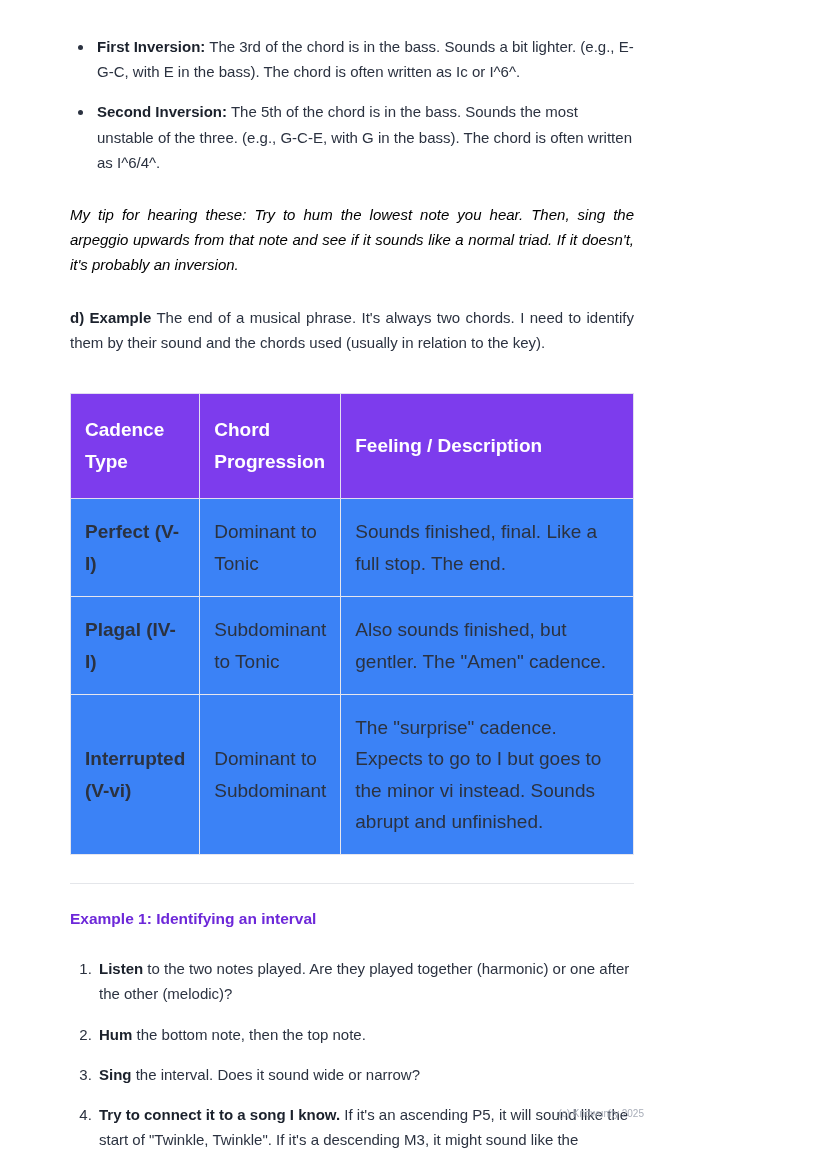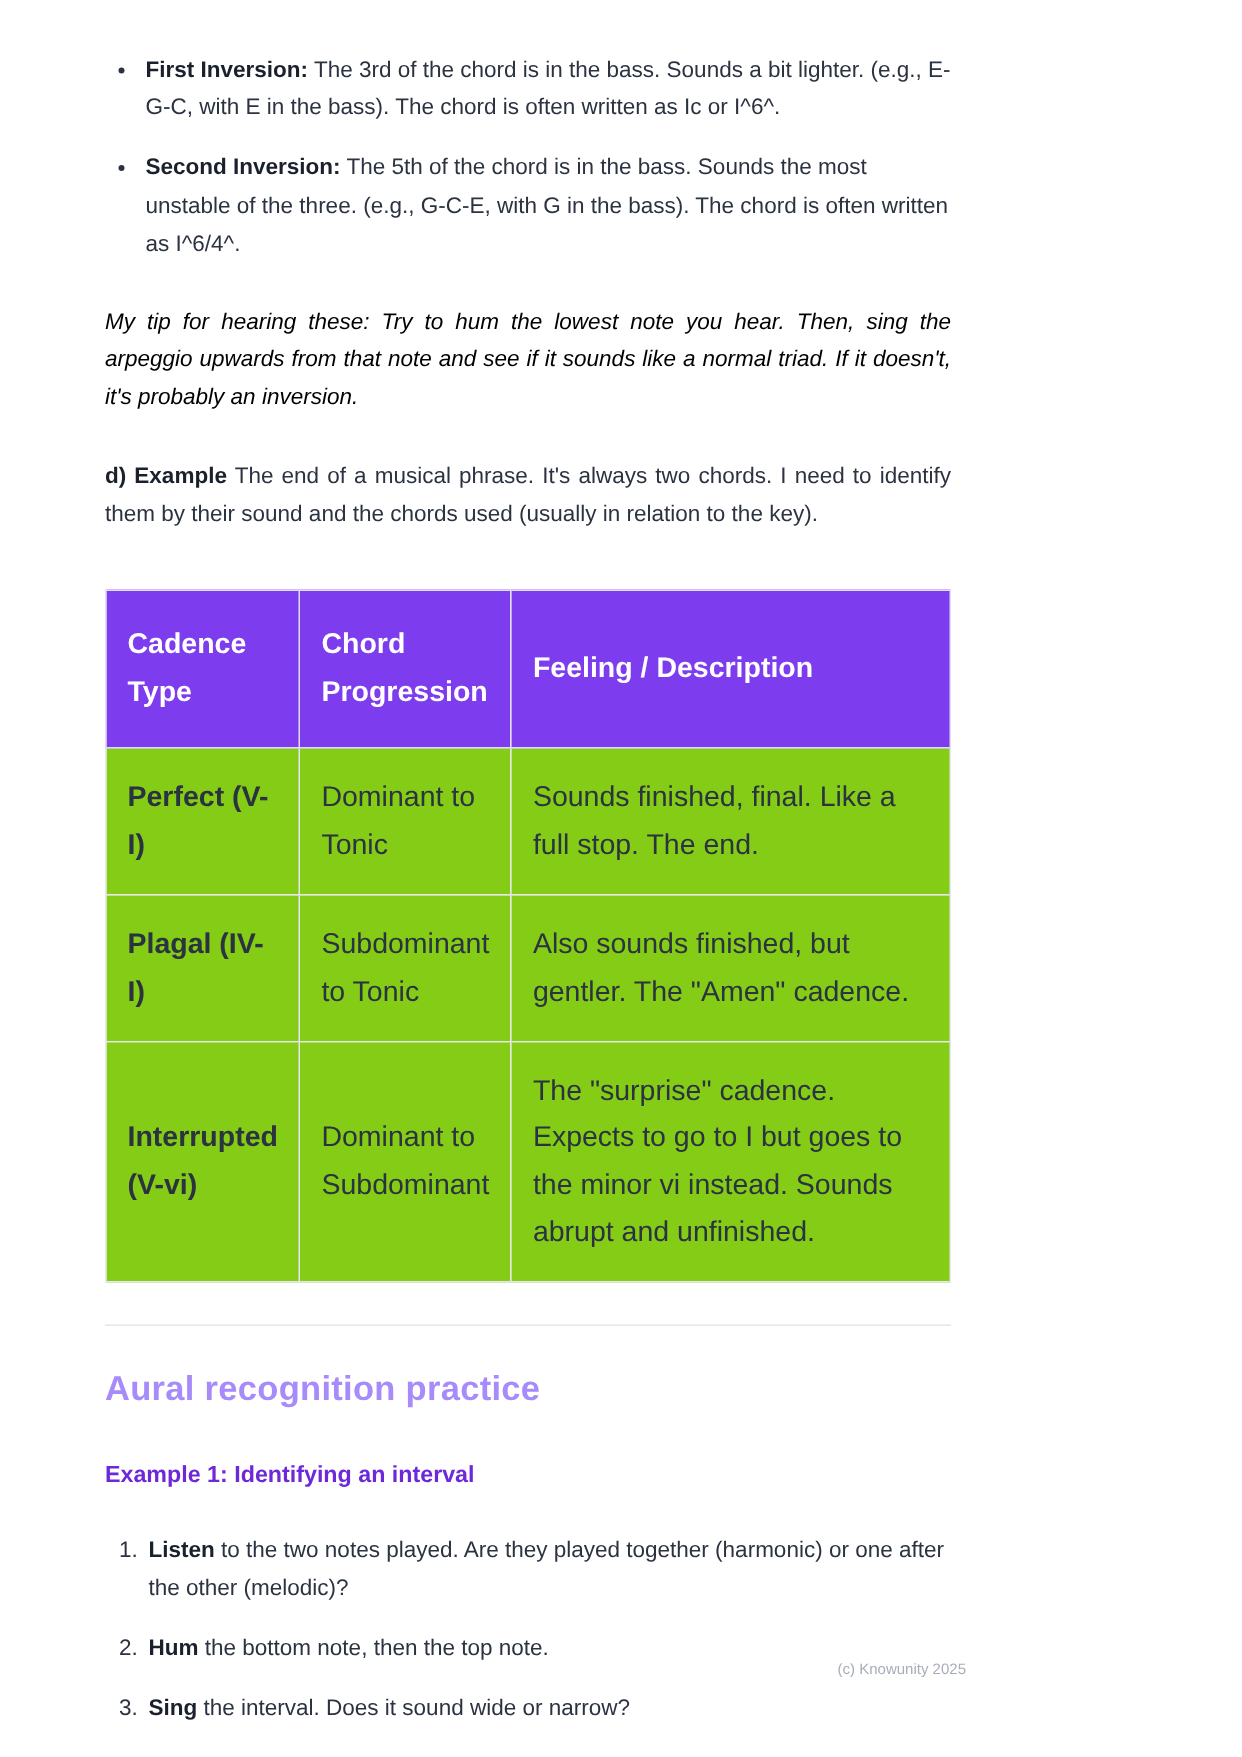--- a/index.html
+++ b/index.html
@@ -44,21 +44,21 @@
     background: #7d3ced;
     color: #ffffff;
     text-align: left;
     font-weight: 700;
     padding: 20px 14px;
     border: 1px solid #e2ddf1;
     vertical-align: middle;
     line-height: 1.7;
   }
   table.cadence-table td {
-    background: #84cc16;
+    background: #3b82f6;
     padding: 17px 14px;
     border: 1px solid #e6e6ee;
     vertical-align: middle;
     line-height: 1.65;
     color: #2b3240;
   }
   .col-type { width: 110px; }
   .col-prog { width: 121px; }
   td.cell-type { font-weight: 700; color: #1b212c; }
 
@@ -148,21 +148,20 @@
         <tr>
           <td class="cell-type">Interrupted (V-vi)</td>
           <td>Dominant to Subdominant</td>
           <td>The "surprise" cadence. Expects to go to I but goes to the minor vi instead. Sounds abrupt and unfinished.</td>
         </tr>
       </tbody>
     </table>
 
     <hr class="divider">
 
-    <h2 class="section-title">Aural recognition practice</h2>
 
     <h3 class="example-title">Example 1: Identifying an interval</h3>
 
     <ol class="steps">
       <li>
         <span class="bold">Listen</span>
         <span>to the two notes played. Are they played together (harmonic) or one after the other (melodic)?</span>
       </li>
       <li>
         <span class="bold">Hum</span>

